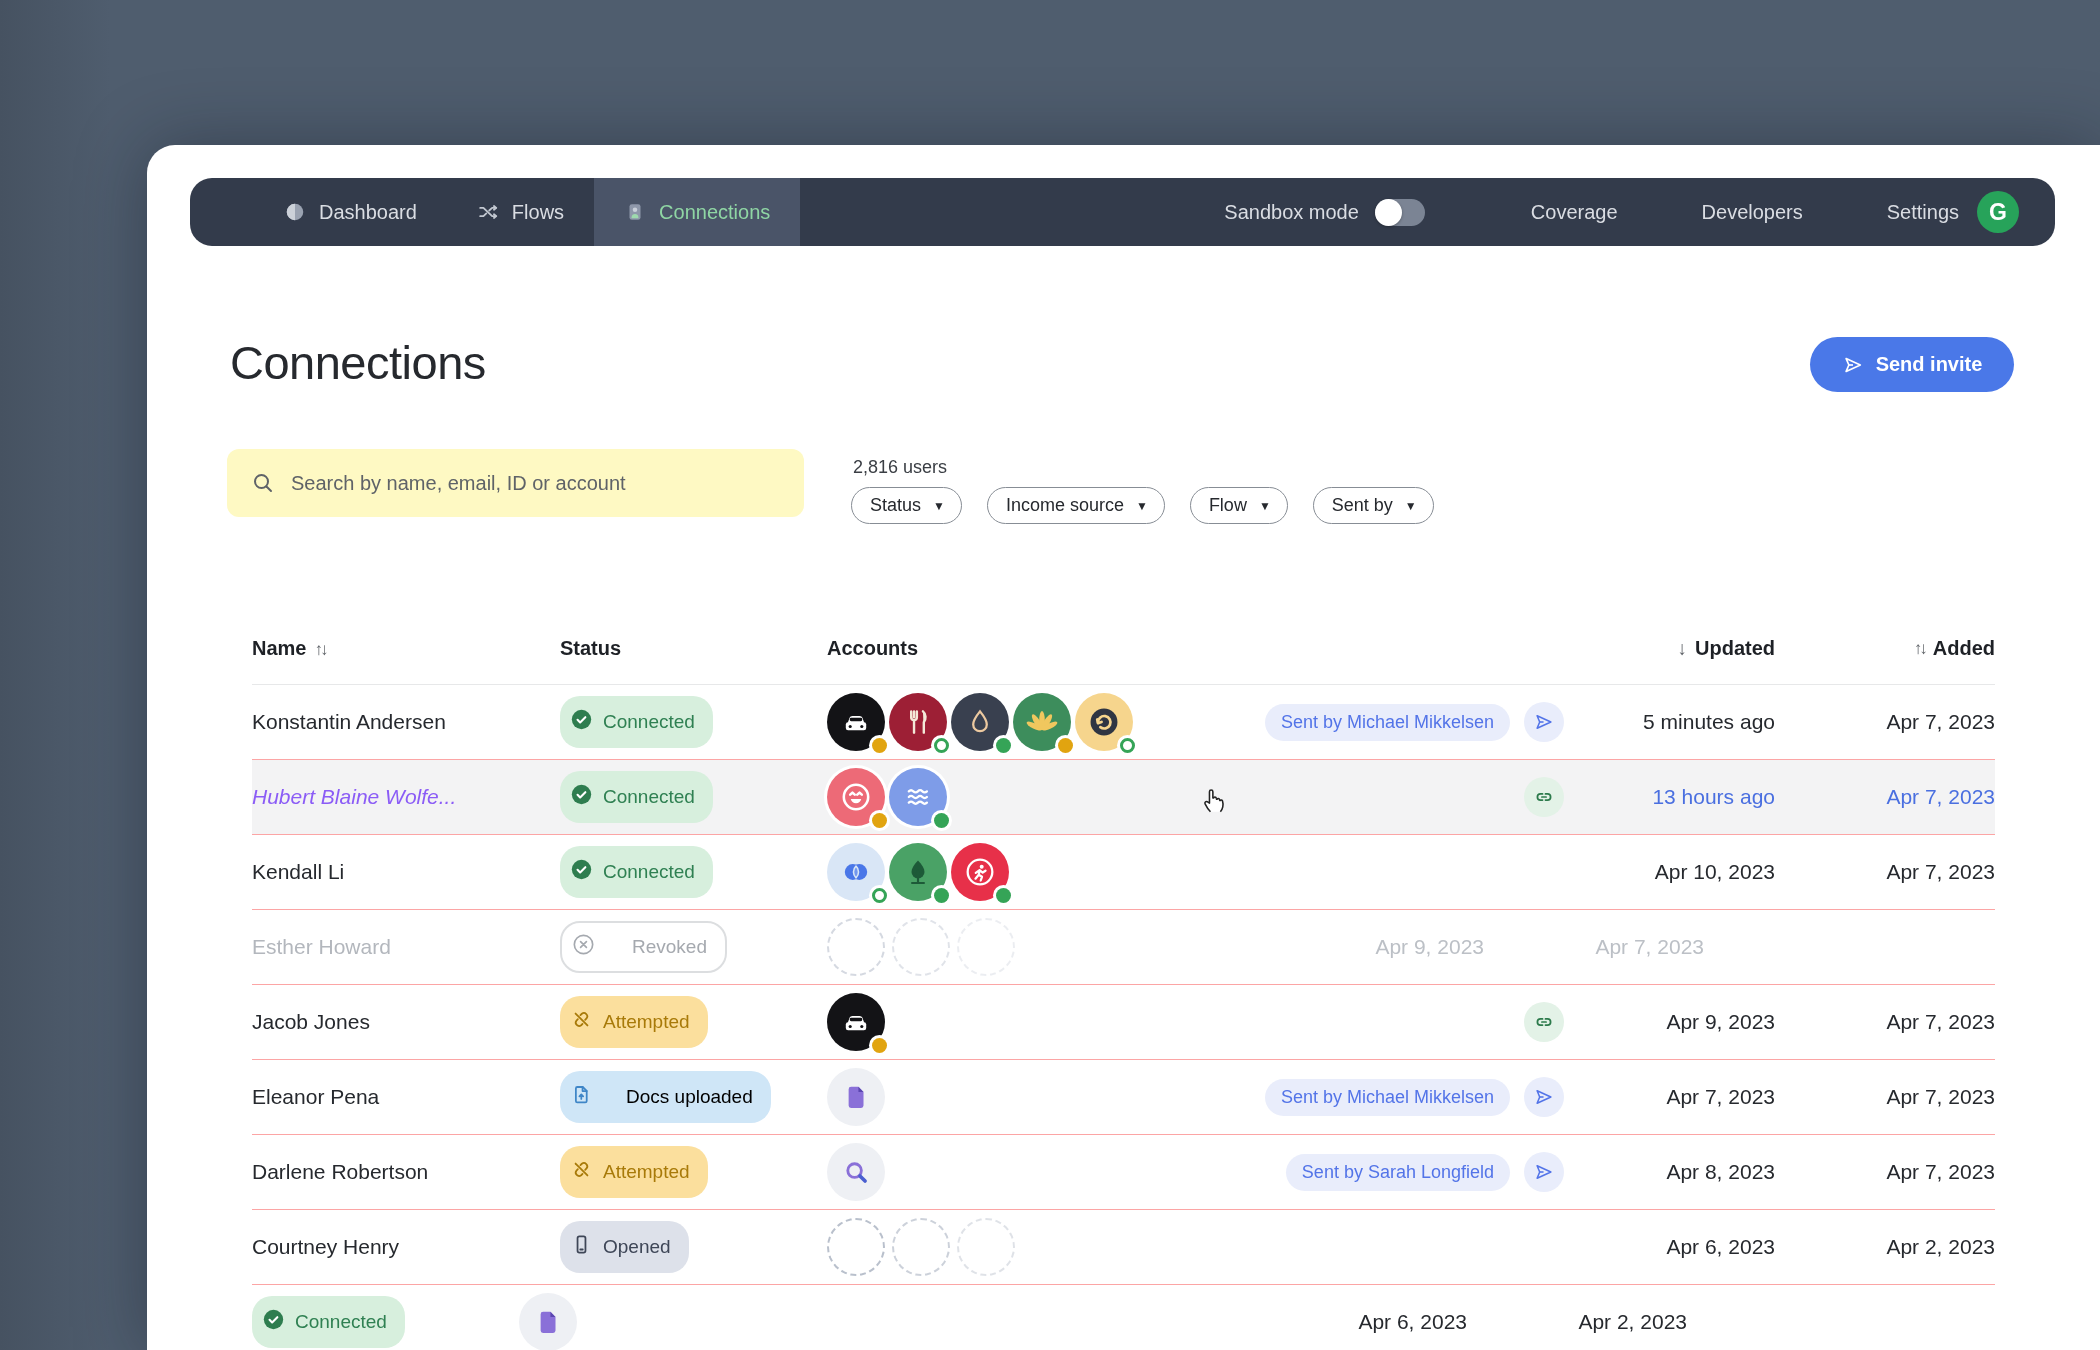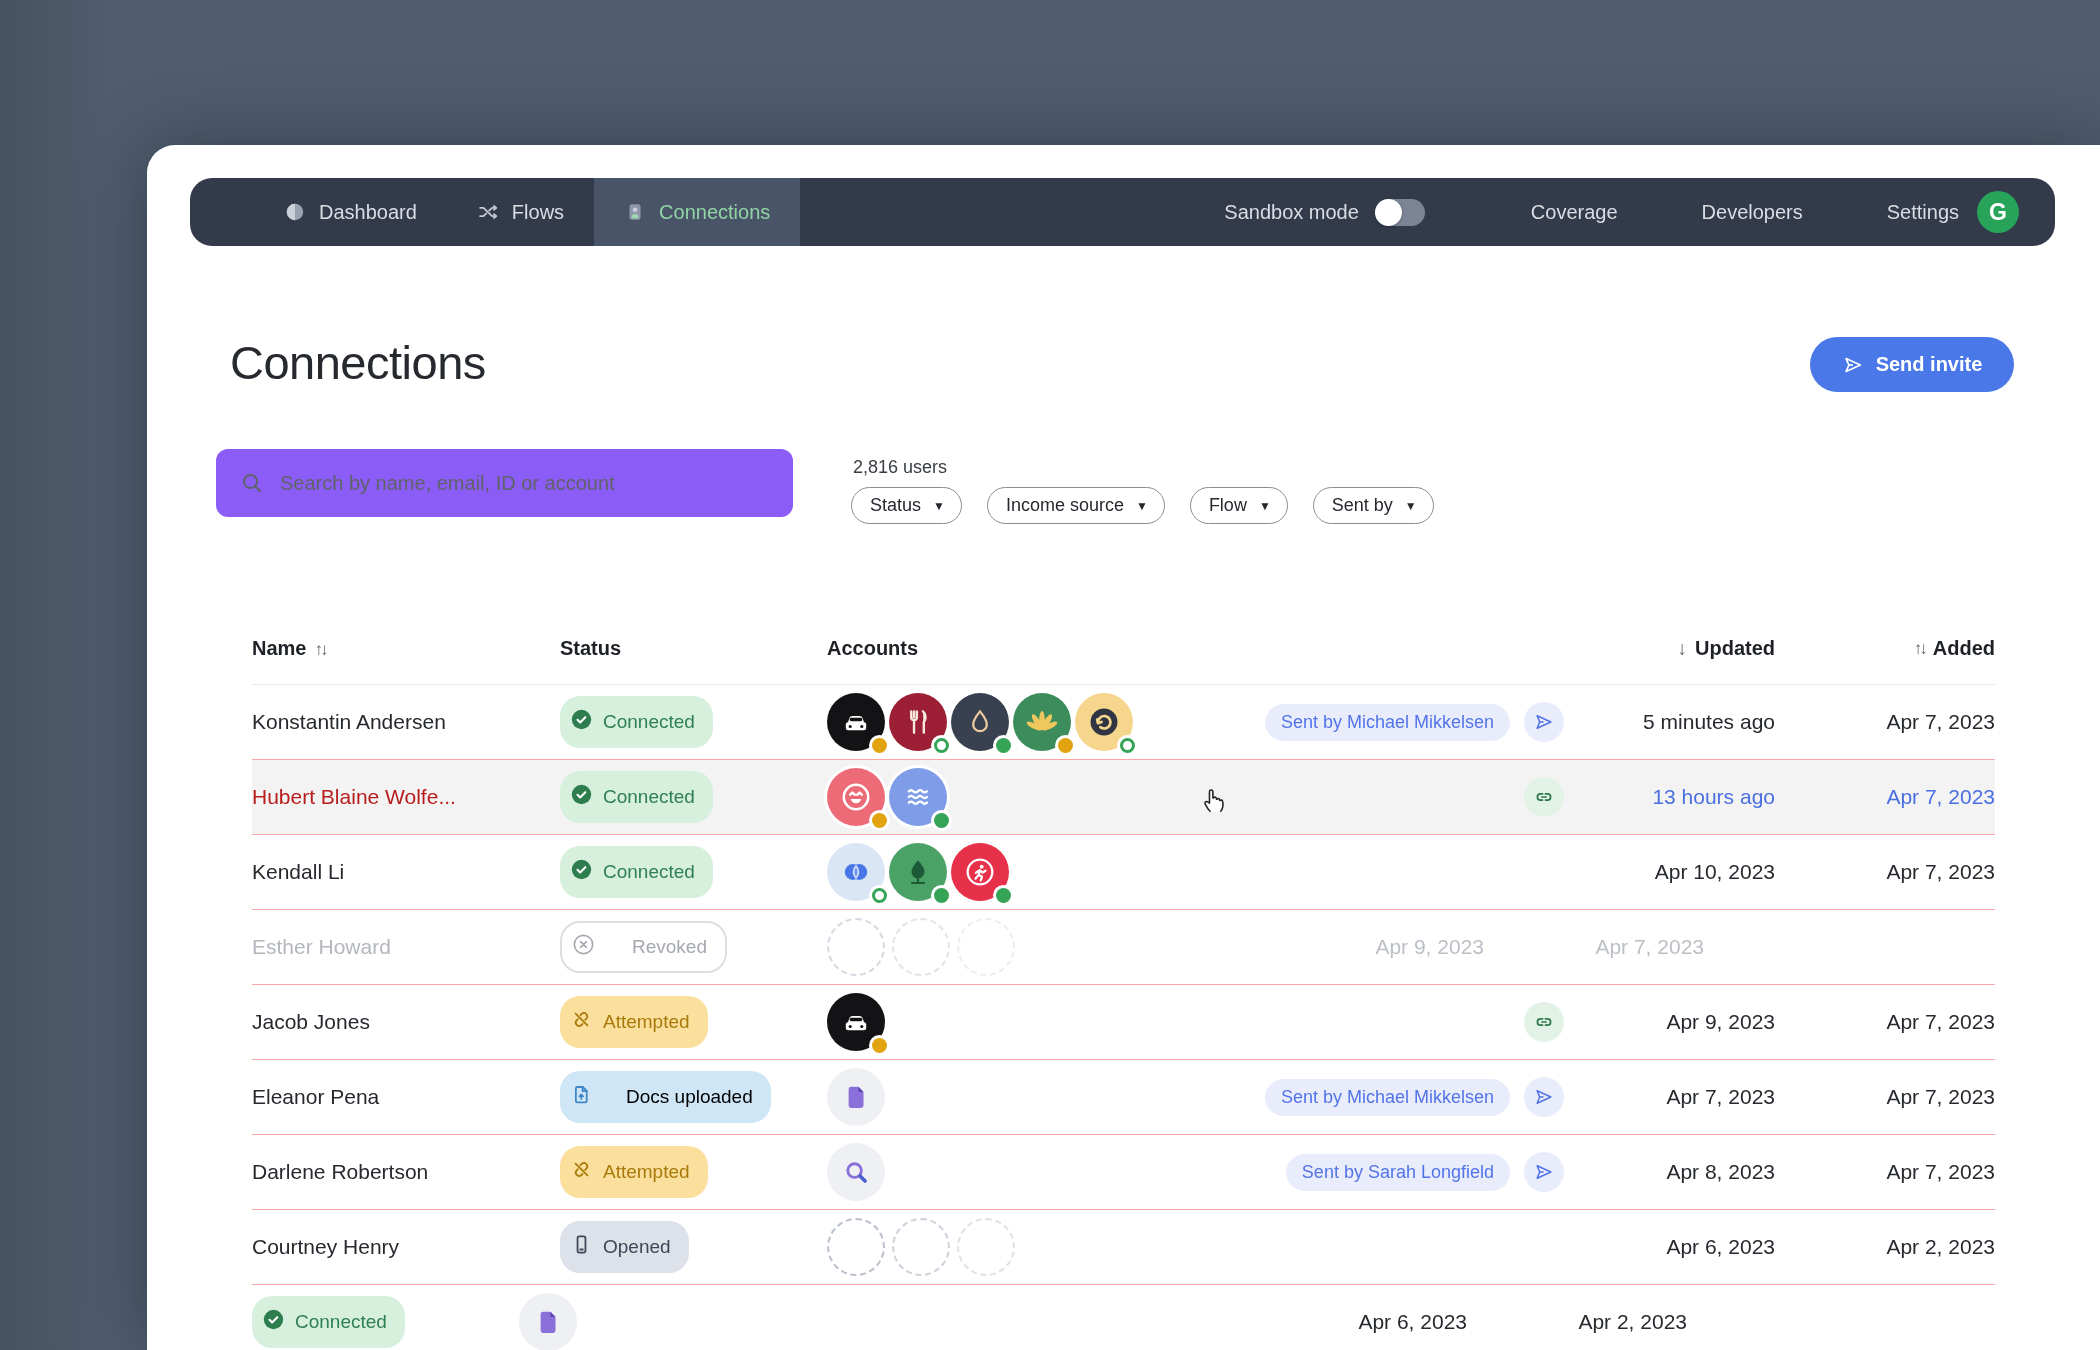--- a/index.html
+++ b/index.html
@@ -35,22 +35,22 @@
   
   .page-title { position:absolute; left:83px; top:190px; font-size:47px; letter-spacing:-.5px; font-weight:500; color:#26292e; }
   .btn-invite {
     position:absolute; left:1663px; top:192px; width:204px; height:55px; border-radius:28px;
     background:#4a78e8; color:#fff; font-size:20px; font-weight:bold;
     display:flex; align-items:center; justify-content:center; gap:12px; cursor:pointer; border:none;
   }
   .btn-invite svg { width:22px; height:22px; }
   
   .search-box {
-    position:absolute; left:69px; top:304px; width:577px; height:68px; border-radius:12px;
-    background:#8b5cf6; display:flex; align-items:center; padding-left:24px; gap:16px;
+    position:absolute; left:80px; top:304px; width:577px; height:68px; border-radius:12px;
+    background:#fef9c3; display:flex; align-items:center; padding-left:24px; gap:16px;
   }
   .search-box svg { width:24px; height:24px; flex:none; }
   .search-box input { border:none; outline:none; background:transparent; font-size:20px; width:480px;
     font-family:inherit; color:#26292e; }
   .search-box input::placeholder { color:#5f6368; }
   .users-count { position:absolute; left:706px; top:312px; font-size:18px; color:#3a3e44; }
   .filters { position:absolute; left:704px; top:342px; display:flex; gap:25px; }
   .fpill {
     height:37px; border:1.5px solid #878d95; border-radius:19px; background:#fff;
     display:flex; align-items:center; gap:12px; padding:0 16px 0 18px;
@@ -65,21 +65,21 @@
   .trow.hl { background:#f3f3f4; }
   .c-name { width:308px; flex:none; padding-right:10px; }
   .c-status { width:267px; flex:none; }
   .c-accounts { width:446px; flex:none; display:flex; align-items:center; }
   .c-sentby { width:291px; flex:none; display:flex; align-items:center; justify-content:flex-end; gap:14px; }
   .c-updated { width:211px; flex:none; text-align:right; }
   .c-added { width:220px; flex:none; text-align:right; }
   .sort-glyph { color:#5f6368; font-weight:normal; font-size:17px; letter-spacing:-3px; margin-left:8px; }
   .sort-down { color:#5f6368; font-weight:normal; font-size:19px; margin-right:8px; }
   .thead .c-updated, .thead .c-added { display:flex; justify-content:flex-end; align-items:center; cursor:pointer; }
-  .name-link { color:#b91c1c; }
+  .name-link { color:#8b5cf6;font-style:italic; }
   .name-sub { font-family:"DejaVu Sans Mono",monospace; font-size:16px; color:#a8acb2; margin-top:3px; }
   .faded-txt { color:#b3b7bd; }
   .accent { color:#4a6fe0; }
   .datemuted { color:#bcc0c6; }
   
   .spill { display:inline-flex; align-items:center; gap:9px; height:52px; border-radius:20px;
     padding:0 18px 0 9px; font-size:19px; }
   .spill svg { width:25px; height:25px; flex:none; }
   .st-connected { background:#d7efdd; color:#2f8052; }
   .st-revoked { background:#fff; border:2px solid #dcdee0; color:#a5a9af;gap:36px; }

